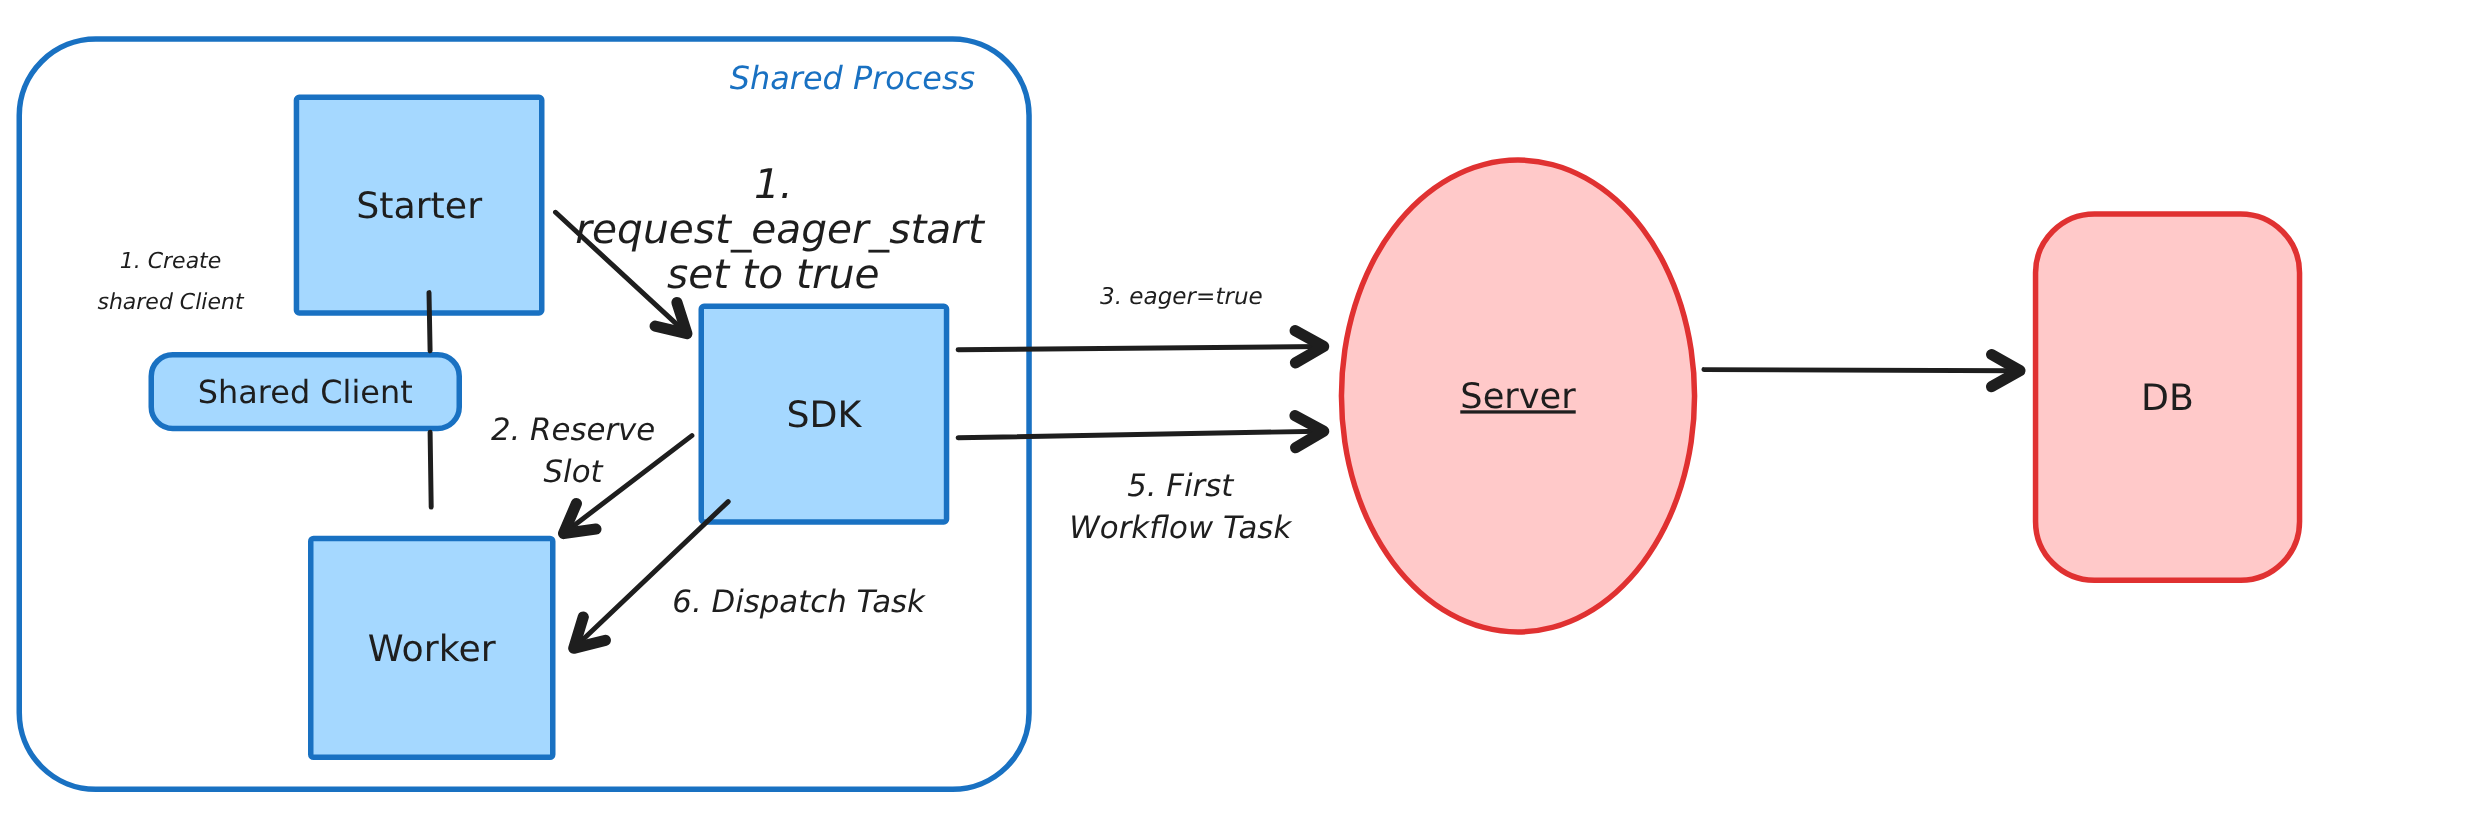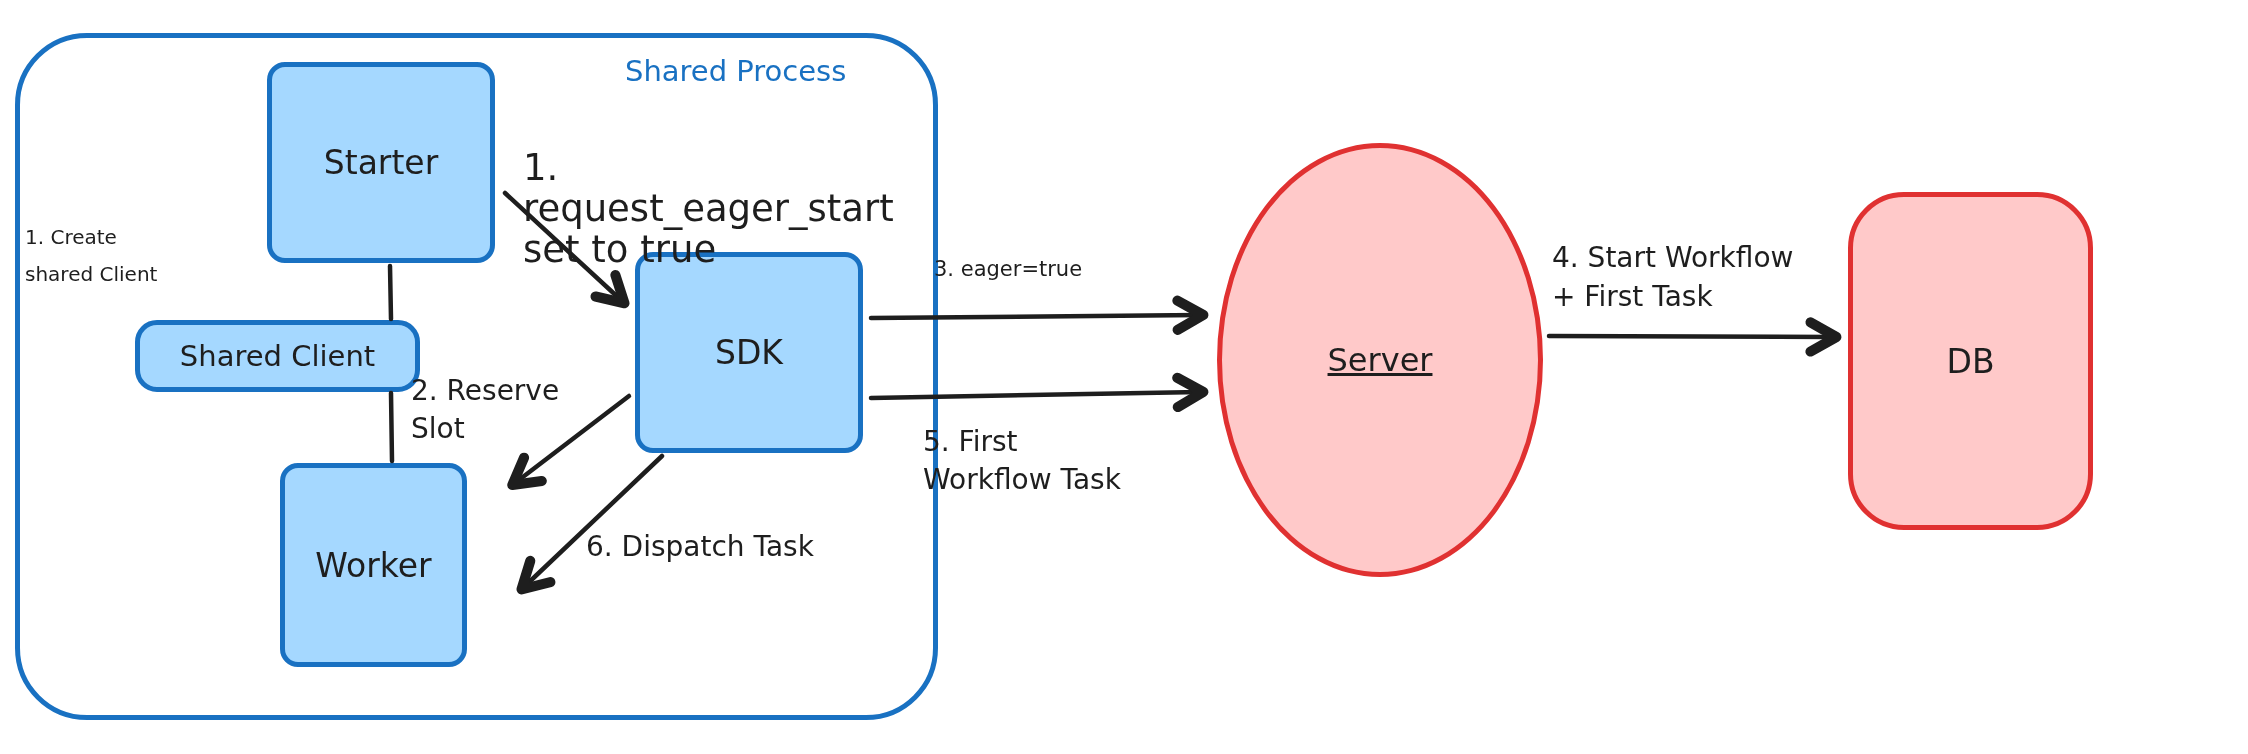--- a/index.html
+++ b/index.html
@@ -32,29 +32,31 @@
     position:absolute;
     display:flex;align-items:center;justify-content:center;
     box-sizing:border-box;
     text-align:center;
     z-index:3;
     font-size:33px;
     color:var(--ink);
   }
   .node.blue{background:var(--blue-fill);border:5px solid var(--blue-stroke);}
   .node.red{background:var(--red-fill);border:5px solid var(--red-stroke);}
-  .rounded{border-radius:18px;}
+  .rounded{border-radius:5px;margin-top:24px;}
   
   .lbl{
     position:absolute;
     white-space:pre-line;
+    text-align:center;
     z-index:5;
     font-size:28px;
     line-height:38px;
     color:var(--ink);
+    font-style:italic;
   }
   .lbl.blue-text{color:var(--blue-stroke);}
   
   #wires{
     position:absolute;left:0;top:0;width:2248px;height:754px;
     z-index:4;
     pointer-events:none;
     color:var(--ink);
   }
   #wires path{stroke:currentColor;stroke-width:4.5;fill:none;stroke-linecap:round;}
@@ -85,21 +87,21 @@
   </svg>
 
   <div class="node blue rounded" style="left:267px;top:62px;width:228px;height:201px;">
     <span>Starter</span>
   </div>
 
   <div class="node blue" style="left:135px;top:320px;width:285px;height:72px;border-radius:22px;font-size:29px;">
     <span>Shared Client</span>
   </div>
 
-  <div class="node blue rounded" style="left:280px;top:463px;width:187px;height:204px;">
+  <div class="node blue rounded" style="left:280px;top:463px;width:225px;height:204px;">
     <span>Worker</span>
   </div>
 
   <div class="node blue rounded" style="left:635px;top:252px;width:228px;height:201px;">
     <span>SDK</span>
   </div>
 
   <div class="node red" style="left:1217px;top:143px;width:326px;height:434px;border-radius:50%;font-size:32px;text-decoration:underline;">
     <span>Server</span>
   </div>
@@ -112,21 +114,19 @@
 shared Client</div>
 
   <div class="lbl" style="left:523px;top:147px;width:360px;font-size:37px;line-height:41px;">1. request_eager_start
 set to true</div>
 
   <div class="lbl" style="left:411px;top:372px;width:220px;">2. Reserve
 Slot</div>
 
   <div class="lbl" style="left:934px;top:250px;width:280px;font-size:21px;">3. eager=true</div>
 
-  <div class="lbl" style="left:1552px;top:238px;width:320px;line-height:39px;">4. Start Workflow
-+ First Task</div>
 
   <div class="lbl" style="left:923px;top:423px;width:300px;">5. First
 Workflow Task</div>
 
   <div class="lbl" style="left:586px;top:528px;width:280px;">6. Dispatch Task</div>
 
 </div>
 
 </body></html>

